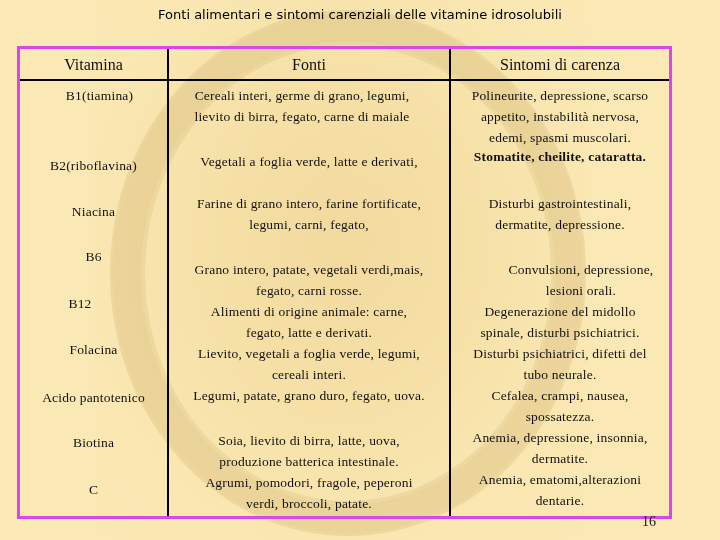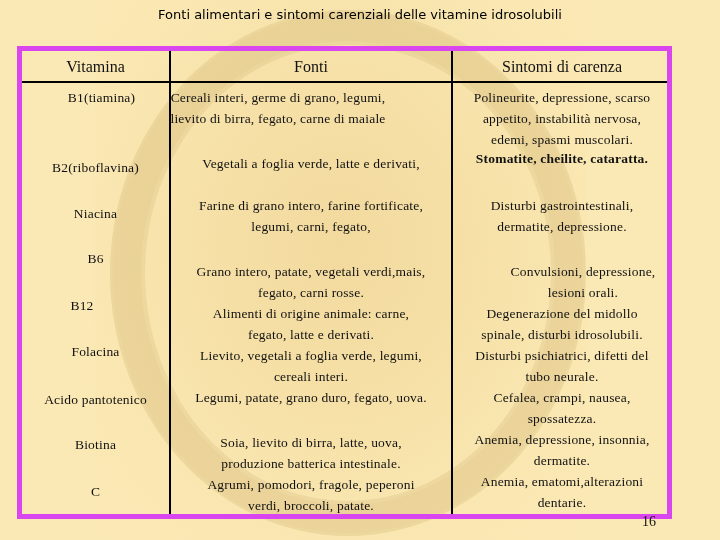--- a/index.html
+++ b/index.html
@@ -20,21 +20,21 @@
     border: 3px solid rgba(200,170,100,0.25);
     box-shadow: inset 0 0 0 28px rgba(210,180,110,0.12), inset 0 0 0 32px rgba(190,160,95,0.18);
   }
   .title {
     position: absolute; left: 0; top: 7px; width: 720px; text-align: center;
     font-family: "DejaVu Sans", sans-serif; font-size: 13px; color: #000;
     letter-spacing: 0px;
   }
   .table {
     position: absolute; left: 17px; top: 46px; width: 655px; height: 473px;
-    border: 5px solid #d946ef; box-sizing: border-box;
+    border: 3px solid #d946ef; box-sizing: border-box;
   }
   .vline { position: absolute; top: 0; bottom: 0; width: 2px; background: #000; }
   .hline { position: absolute; left: 0; right: 0; height: 2px; background: #000; top: 30px; }
   .hdr {
     position: absolute; top: 4px; height: 24px; text-align: center;
     font-size: 16px; line-height: 24px;
   }
   .cell {
     position: absolute; text-align: center; font-size: 13.5px; line-height: 21px;
     letter-spacing: 0.2px;
@@ -65,36 +65,36 @@
       <div class="cell" style="left: 0px; width: 147px; top: 106px;"><span>B2(riboflavina)</span></div>
       <div class="cell" style="left: 0px; width: 147px; top: 152px;"><span>Niacina</span></div>
       <div class="cell" style="left: 0px; width: 147px; top: 197px;"><span>B6</span></div>
       <div class="cell" style="left: 0px; width: 120px; top: 244px;"><span>B12</span></div>
       <div class="cell" style="left: 0px; width: 147px; top: 290px;"><span>Folacina</span></div>
       <div class="cell" style="left: 0px; width: 147px; top: 338px;"><span>Acido pantotenico</span></div>
       <div class="cell" style="left: 0px; width: 147px; top: 383px;"><span>Biotina</span></div>
       <div class="cell" style="left: 0px; width: 147px; top: 430px;"><span>C</span></div>
     </div>
   <div id="col-src">
-      <div class="cell" style="left: 132px; width: 248px; top: 36px;"><span>Cereali interi, germe di grano, legumi,</span><br><span>lievito di birra, fegato, carne di maiale</span></div>
+      <div class="cell" style="left: 158px; width: 248px; top: 36px;"><span>Cereali interi, germe di grano, legumi,</span><br><span>lievito di birra, fegato, carne di maiale</span></div>
       <div class="cell" style="left: 149px; width: 280px; top: 102px;"><span>Vegetali a foglia verde, latte e derivati,</span><br></div>
       <div class="cell" style="left: 149px; width: 280px; top: 144px;"><span>Farine di grano intero, farine fortificate,</span><br><span>legumi, carni, fegato,</span></div>
       <div class="cell" style="left: 149px; width: 280px; top: 210px;"><span>Grano intero, patate, vegetali verdi,mais,</span><br><span>fegato, carni rosse.</span></div>
       <div class="cell" style="left: 149px; width: 280px; top: 252px;"><span>Alimenti di origine animale: carne,</span><br><span>fegato, latte e derivati.</span></div>
       <div class="cell" style="left: 149px; width: 280px; top: 294px;"><span>Lievito, vegetali a foglia verde, legumi,</span><br><span>cereali interi.</span></div>
       <div class="cell" style="left: 149px; width: 280px; top: 336px;"><span>Legumi, patate, grano duro, fegato, uova.</span></div>
       <div class="cell" style="left: 149px; width: 280px; top: 381px;"><span>Soia, lievito di birra, latte, uova,</span><br><span>produzione batterica intestinale.</span></div>
       <div class="cell" style="left: 149px; width: 280px; top: 423px;"><span>Agrumi, pomodori, fragole, peperoni</span><br><span>verdi, broccoli, patate.</span></div>
     </div>
   <div id="col-sym">
       <div class="cell" style="left: 431px; width: 218px; top: 36px;"><span>Polineurite, depressione, scarso</span><br><span>appetito, instabilità nervosa,</span><br><span>edemi, spasmi muscolari.</span></div>
       <div class="cell" style="left: 431px; width: 218px; top: 97px; font-weight: bold;"><span>Stomatite, cheilite, cataratta.</span></div>
       <div class="cell" style="left: 431px; width: 218px; top: 144px;"><span>Disturbi gastrointestinali,</span><br><span>dermatite, depressione.</span></div>
       <div class="cell" style="left: 431px; width: 260px; top: 210px;"><span>Convulsioni, depressione,</span><br><span>lesioni orali.</span></div>
-      <div class="cell" style="left: 431px; width: 218px; top: 252px;"><span>Degenerazione del midollo</span><br><span>spinale, disturbi idrosolubili.</span></div>
+      <div class="cell" style="left: 431px; width: 218px; top: 252px;"><span>Degenerazione del midollo</span><br><span>spinale, disturbi psichiatrici.</span></div>
       <div class="cell" style="left: 431px; width: 218px; top: 294px;"><span>Disturbi psichiatrici, difetti del</span><br><span>tubo neurale.</span></div>
       <div class="cell" style="left: 431px; width: 218px; top: 336px;"><span>Cefalea, crampi, nausea,</span><br><span>spossatezza.</span></div>
       <div class="cell" style="left: 431px; width: 218px; top: 378px;"><span>Anemia, depressione, insonnia,</span><br><span>dermatite.</span></div>
       <div class="cell" style="left: 431px; width: 218px; top: 420px;"><span>Anemia, ematomi,alterazioni</span><br><span>dentarie.</span></div>
     </div>
 </div>
 
 <div class="pageno">16</div>
 
 </body></html>

